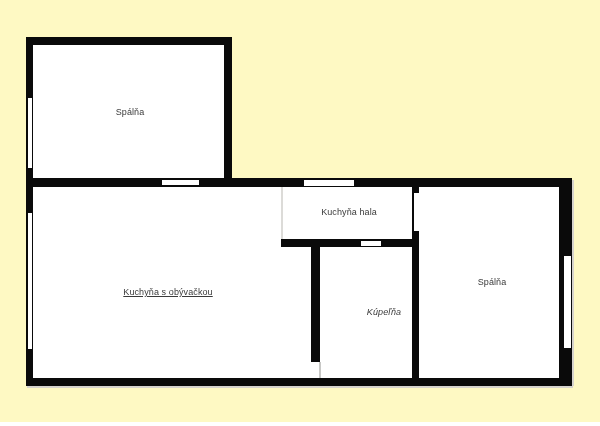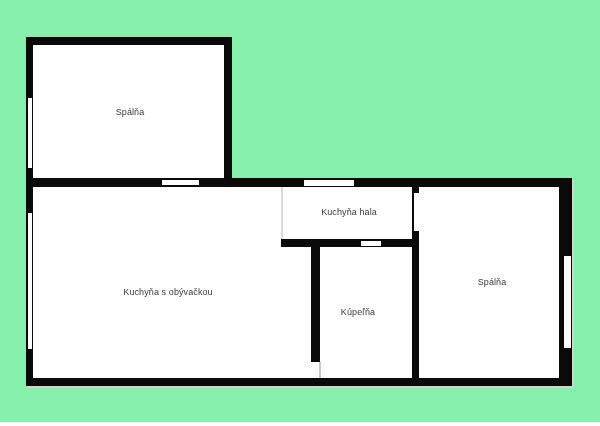--- a/index.html
+++ b/index.html
@@ -4,21 +4,21 @@
 <style>
   html, body {
     margin: 0;
     padding: 0;
     font-family: "Liberation Sans", sans-serif;
   }
   .canvas {
     position: relative;
     width: 600px;
     height: 422px;
-    background: #86efac;
+    background: #fef9c3;
     overflow: hidden;
   }
   .room {
     position: absolute;
     background: #ffffff;
   }
   .wall {
     position: absolute;
     background: #0a0a0a;
   }
@@ -80,17 +80,17 @@
 
   <div class="opening" style="left:162px;top:179.5px;width:37px;height:5.5px;"></div>
   <div class="opening" style="left:304px;top:179.5px;width:50px;height:6px;"></div>
   <div class="opening" style="left:414px;top:193px;width:5px;height:38px;"></div>
   <div class="opening" style="left:361px;top:240.5px;width:20px;height:5px;"></div>
   <div class="opening" style="left:309px;top:362px;width:11px;height:16px;"></div>
   <div class="thinline" style="left:319px;top:362px;width:1.5px;height:16px;"></div>
 
   <div class="room-label" style="left:130px;top:111.5px;">Spálňa</div>
   <div class="room-label" style="left:349px;top:212px;">Kuchyňa hala</div>
-  <div class="room-label" style="left:168px;top:292px;">Kuchyňa s obývačkou</div>
-  <div class="room-label" style="left:358px;top:311.5px;">Kúpeľňa</div>
+  <div class="room-label" style="left:168px;top:292px;text-decoration:underline;">Kuchyňa s obývačkou</div>
+  <div class="room-label" style="left:384px;top:311.5px;font-style:italic;">Kúpeľňa</div>
   <div class="room-label" style="left:492px;top:282px;">Spálňa</div>
 
 </div>
 
 </body></html>

